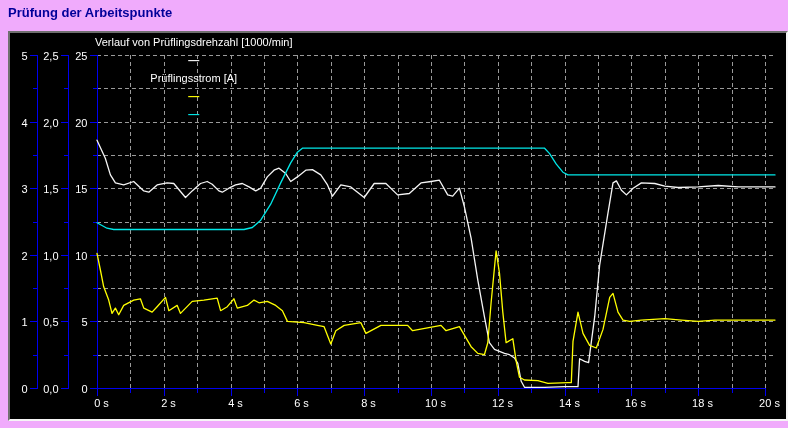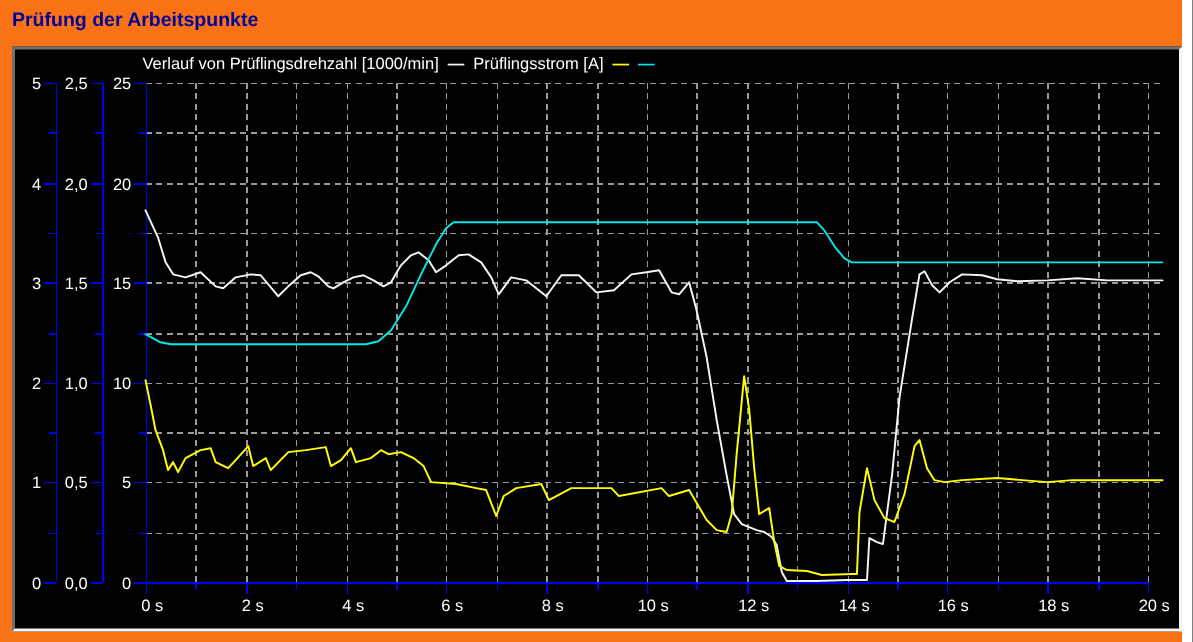--- a/index.html
+++ b/index.html
@@ -1,33 +1,33 @@
 <!DOCTYPE html>
 <html><head>
 <meta charset="utf-8">
 <style>
   html,body{margin:0;padding:0;}
   .screen{
-    position:relative;width:788px;height:428px;background:#f97316;
+    position:relative;width:788px;height:428px;background:#f0abfc;
     font-family:"Liberation Sans",sans-serif;overflow:hidden;
   }
   .title{
     position:absolute;left:8px;top:5px;
     font-size:13px;font-weight:bold;color:#000099;white-space:nowrap;
   }
   .panel{
     position:absolute;left:8px;top:31px;width:780px;height:390px;
     box-sizing:border-box;background:#000;
     border-top:2px solid #707070;border-left:2px solid #707070;
     border-bottom:2px solid #f5f5f5;border-right:2px solid #f5f5f5;
   }
   .legend{
     position:absolute;left:85px;top:3px;height:14px;
     display:flex;align-items:center;gap:6px;
-    font-size:11px;color:#ffffff;white-space:nowrap;z-index:2;
+    font-size:11px;color:#ffffff;white-space:nowrap;z-index:2;flex-direction:column;
   }
   .legend .ldash{font-weight:bold;}
   svg.plot{position:absolute;left:0;top:0;}
   svg text{font-family:"Liberation Sans",sans-serif;font-size:11px;fill:#ffffff;}
 </style>
 </head>
 <body>
 
 <div class="screen">
   <div class="title">Prüfung der Arbeitspunkte</div>

